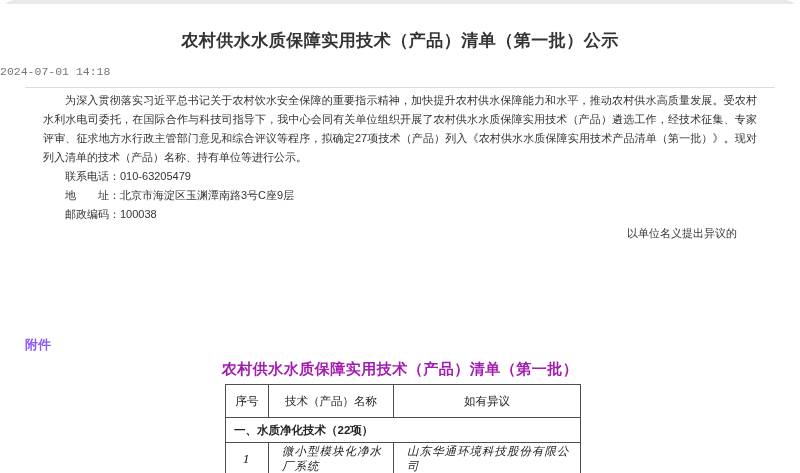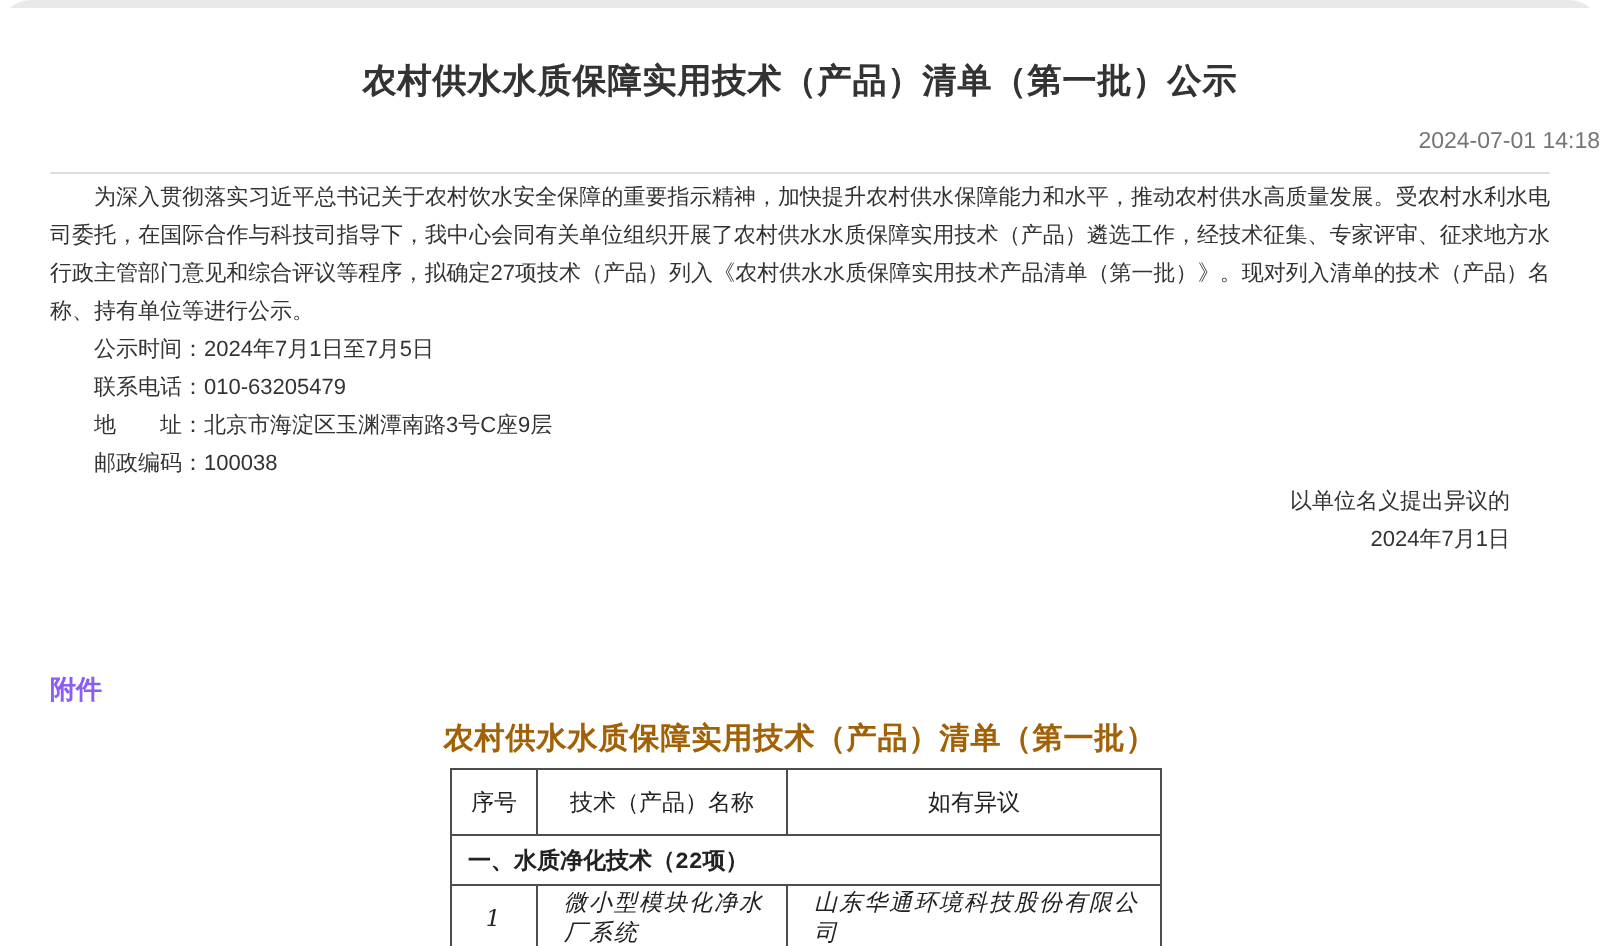--- a/index.html
+++ b/index.html
@@ -16,31 +16,32 @@
   .article-title {
     margin:25px 60px 0;
     text-align:center;
     font-size:17px;
     font-weight:bold;
     color:#333;
     letter-spacing:0.5px;
   }
   .article-date {
     margin-top:13px;
-    text-align:right;
+    text-align:left;
     font-size:11.5px;
     color:#757575;
+    font-family:Liberation Mono, monospace;
   }
   .divider {
     margin:9px 25px 0;
     border-top:1px solid #dcdcdc;
     height:0;
   }
   .content {
-    margin:3px 25px 0;
+    margin:3px 43px 0;
     font-size:11px;
     line-height:19px;
     color:#333;
   }
   .content p.para {
     text-indent:2em;
     text-align:justify;
   }
   .info-line { white-space:pre-wrap; }
   .signature { text-align:right; padding-right:20px; }
@@ -48,21 +49,21 @@
     position:absolute;
     left:25px; top:336px;
     width:750px;
   }
   .attach-label { font-size:13px; font-weight:bold; color:#8b5cf6; }
   .table-title {
     margin-top:6px;
     text-align:center;
     font-size:15px;
     font-weight:bold;
-    color:#a16207;
+    color:#a21caf;
     letter-spacing:0.5px;
   }
   table.list-table {
     margin-top:5px;
     margin-left:200px;
     width:355px;
     border-collapse:collapse;
     table-layout:fixed;
   }
   table.list-table th, table.list-table td {
@@ -78,21 +79,20 @@
     font-weight:normal;
     text-align:center;
     vertical-align:middle;
   }
   td.section-cell {
     height:25px;
     font-weight:bold;
     text-align:left;
     padding-left:8px;
     vertical-align:middle;
-    font-family:Liberation Mono, monospace;
   }
   tr.data-row td {
     height:33px;
     vertical-align:middle;
     font-family:"DejaVu Serif", serif;
     font-style:italic;
     letter-spacing:1px;
   }
   td.cell-no { text-align:center; }
   td.cell-name, td.cell-holder { text-align:left; padding-left:13px; }
@@ -103,28 +103,26 @@
 <div class="page">
   <div class="top-strip"></div>
 
   <h1 class="article-title">农村供水水质保障实用技术（产品）清单（第一批）公示</h1>
   <div class="article-date">2024-07-01 14:18</div>
   <div class="divider"></div>
 
   <div class="content">
     <p class="para">为深入贯彻落实习近平总书记关于农村饮水安全保障的重要指示精神，加快提升农村供水保障能力和水平，推动农村供水高质量发展。受农村水利水电司委托，在国际合作与科技司指导下，我中心会同有关单位组织开展了农村供水水质保障实用技术（产品）遴选工作，经技术征集、专家评审、征求地方水行政主管部门意见和综合评议等程序，拟确定27项技术（产品）列入《农村供水水质保障实用技术产品清单（第一批）》。现对列入清单的技术（产品）名称、持有单位等进行公示。</p>
 
-    <p class="para info-line">公示时间：2024年7月1日至7月5日</p>
     <p class="para info-line">联系电话：010-63205479</p>
     <p class="para info-line">地　　址：北京市海淀区玉渊潭南路3号C座9层</p>
     <p class="para info-line">邮政编码：100038</p>
 
     <div class="signature">
       <div>以单位名义提出异议的</div>
-      <div>2024年7月1日</div>
     </div>
   </div>
 
   <div class="attachment">
     <div class="attach-label">附件</div>
     <div class="table-title">农村供水水质保障实用技术（产品）清单（第一批）</div>
 
     <table class="list-table">
       <colgroup>
         <col class="c-no">

